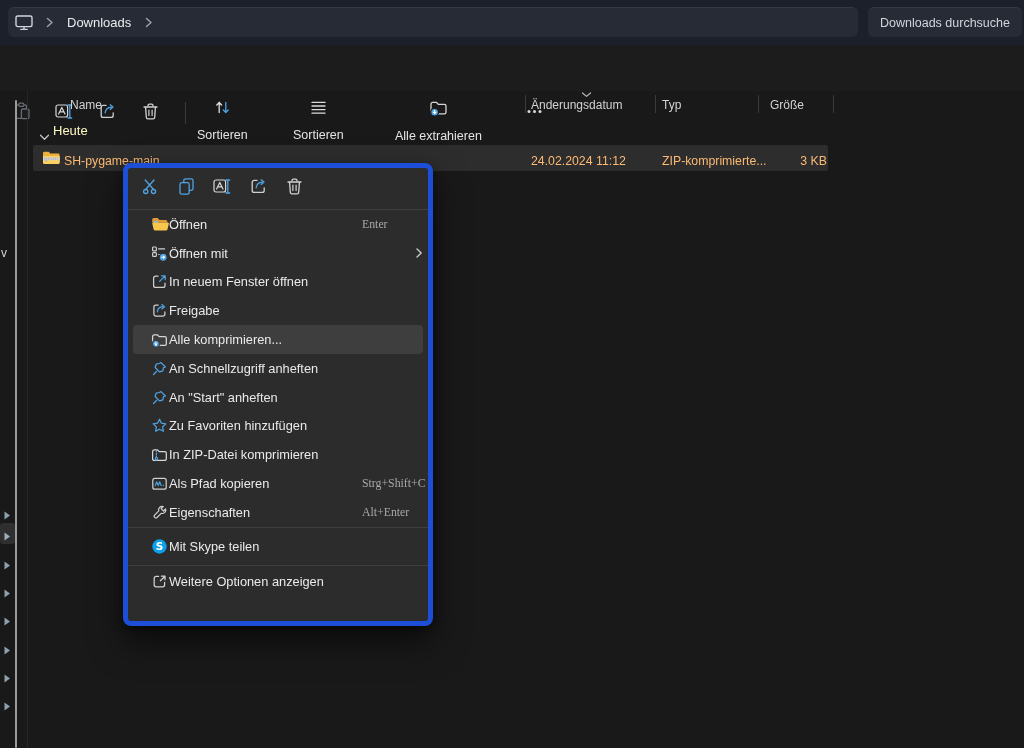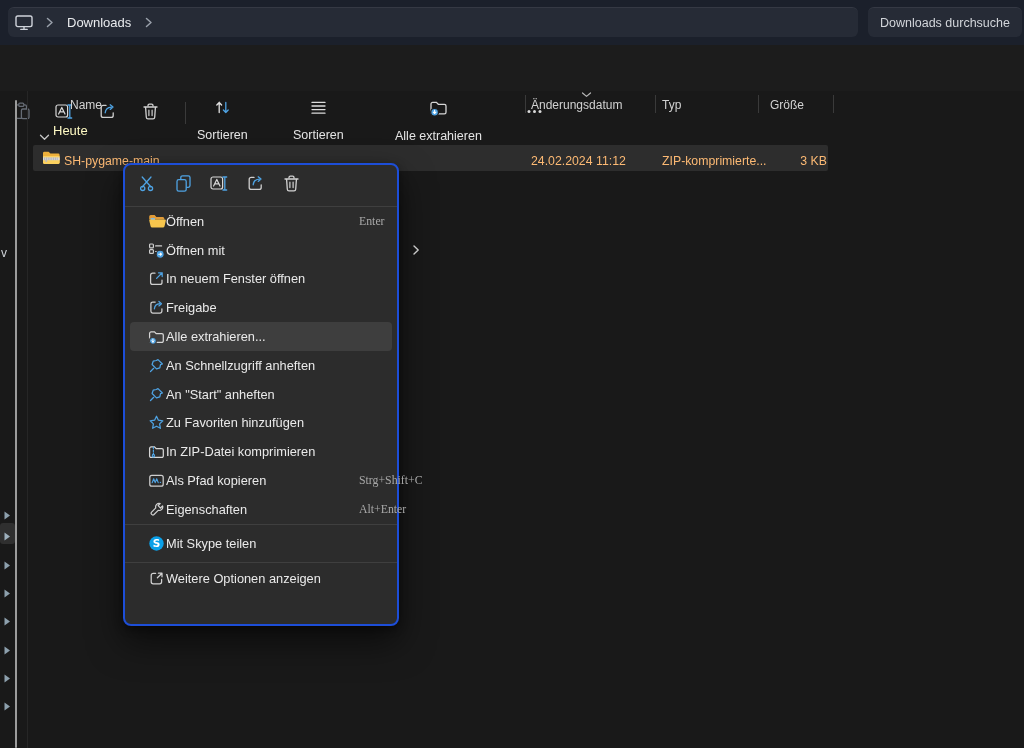--- a/index.html
+++ b/index.html
@@ -43,22 +43,22 @@
   
   .paneline { position:absolute; left:27px; top:91px; width:1px; height:657px; background:#262626; }
   .scrollline { position:absolute; left:15px; top:100px; width:2px; height:648px;
     background:#9c9c9c; border-radius:2px; }
   .treearrow { position:absolute; left:3px; width:9px; height:11px; }
   .treehl { position:absolute; left:0; top:523px; width:15px; height:21px;
     background:#2f2f2f; border-radius:3px; }
   .clipped { position:absolute; left:1px; top:246px; color:#ced2d7; font-size:12px; }
 
   
-  .menu { position:absolute; left:123px; top:163px; width:276px; height:463px;
-    background:#2c2c2c; border:2px solid #1d4ed8; border-radius:8px;
+  .menu { position:absolute; left:123px; top:163px; width:310px; height:463px;
+    background:#2c2c2c; border:5px solid #1d4ed8; border-radius:8px;
     box-shadow:0 16px 34px rgba(0,0,0,0.55), 0 3px 9px rgba(0,0,0,0.4); z-index:10; }
   .quickrow { display:flex; align-items:center; height:41px; padding-left:10px; gap:11px; }
   .qbtn { width:25px; height:25px; display:flex; align-items:center; justify-content:center;
     border-radius:4px; }
   .msep { height:1px; background:#3f3f3f; }
   .mi { position:relative; height:28.8px; display:flex; align-items:center; padding-left:23px; }
   .mi.hl { margin:0 5px; padding-left:18px; background:#3e3e3e; border-radius:4px; }
   .mi.tall { height:37px; }
   .mi.last { height:31px; }
   .mi-ic { width:18px; display:inline-flex; align-items:center; }
@@ -354,21 +354,21 @@
     </div>
 
     <div class="mi hl">
       <span class="mi-ic">
         <svg width="17" height="16" viewBox="0 0 17 16">
             <path d="M1.6 4.4 a1.5 1.5 0 0 1 1.5 -1.5 h3.4 l1.7 1.7 h5.6 a1.5 1.5 0 0 1 1.5 1.5 v5.8 a1.5 1.5 0 0 1 -1.5 1.5 H3.1 a1.5 1.5 0 0 1 -1.5 -1.5 z" fill="none" stroke="#d6d6d6" stroke-width="1.25"></path>
             <circle cx="4.9" cy="11.8" r="3.5" fill="#4fa3e3" stroke="#3e3e3e" stroke-width="1.2"></circle>
             <path d="M4.9 10.1 v2.9 M4.9 13 l-1.2 -1.2 M4.9 13 l1.2 -1.2" stroke="#ffffff" stroke-width="1" stroke-linecap="round" stroke-linejoin="round" fill="none"></path>
           </svg>
       </span>
-      <span class="mi-label">Alle extrahieren...</span>
+      <span class="mi-label">Alle komprimieren...</span>
     </div>
 
     <div class="mi">
       <span class="mi-ic">
         <svg width="17" height="17" viewBox="0 0 17 17">
             <path d="M10 2.6 l4.4 4.4 -1.9 0.7 -0.7 3.1 -3.3 1.1 -4.4 -4.4 1.1 -3.3 3.1 -0.7 z" fill="none" stroke="#4fa3e3" stroke-width="1.25" stroke-linejoin="round"></path>
             <path d="M5.7 11.3 l-3.2 3.2" stroke="#4fa3e3" stroke-width="1.25" stroke-linecap="round"></path>
           </svg>
       </span>
       <span class="mi-label">An Schnellzugriff anheften</span>

